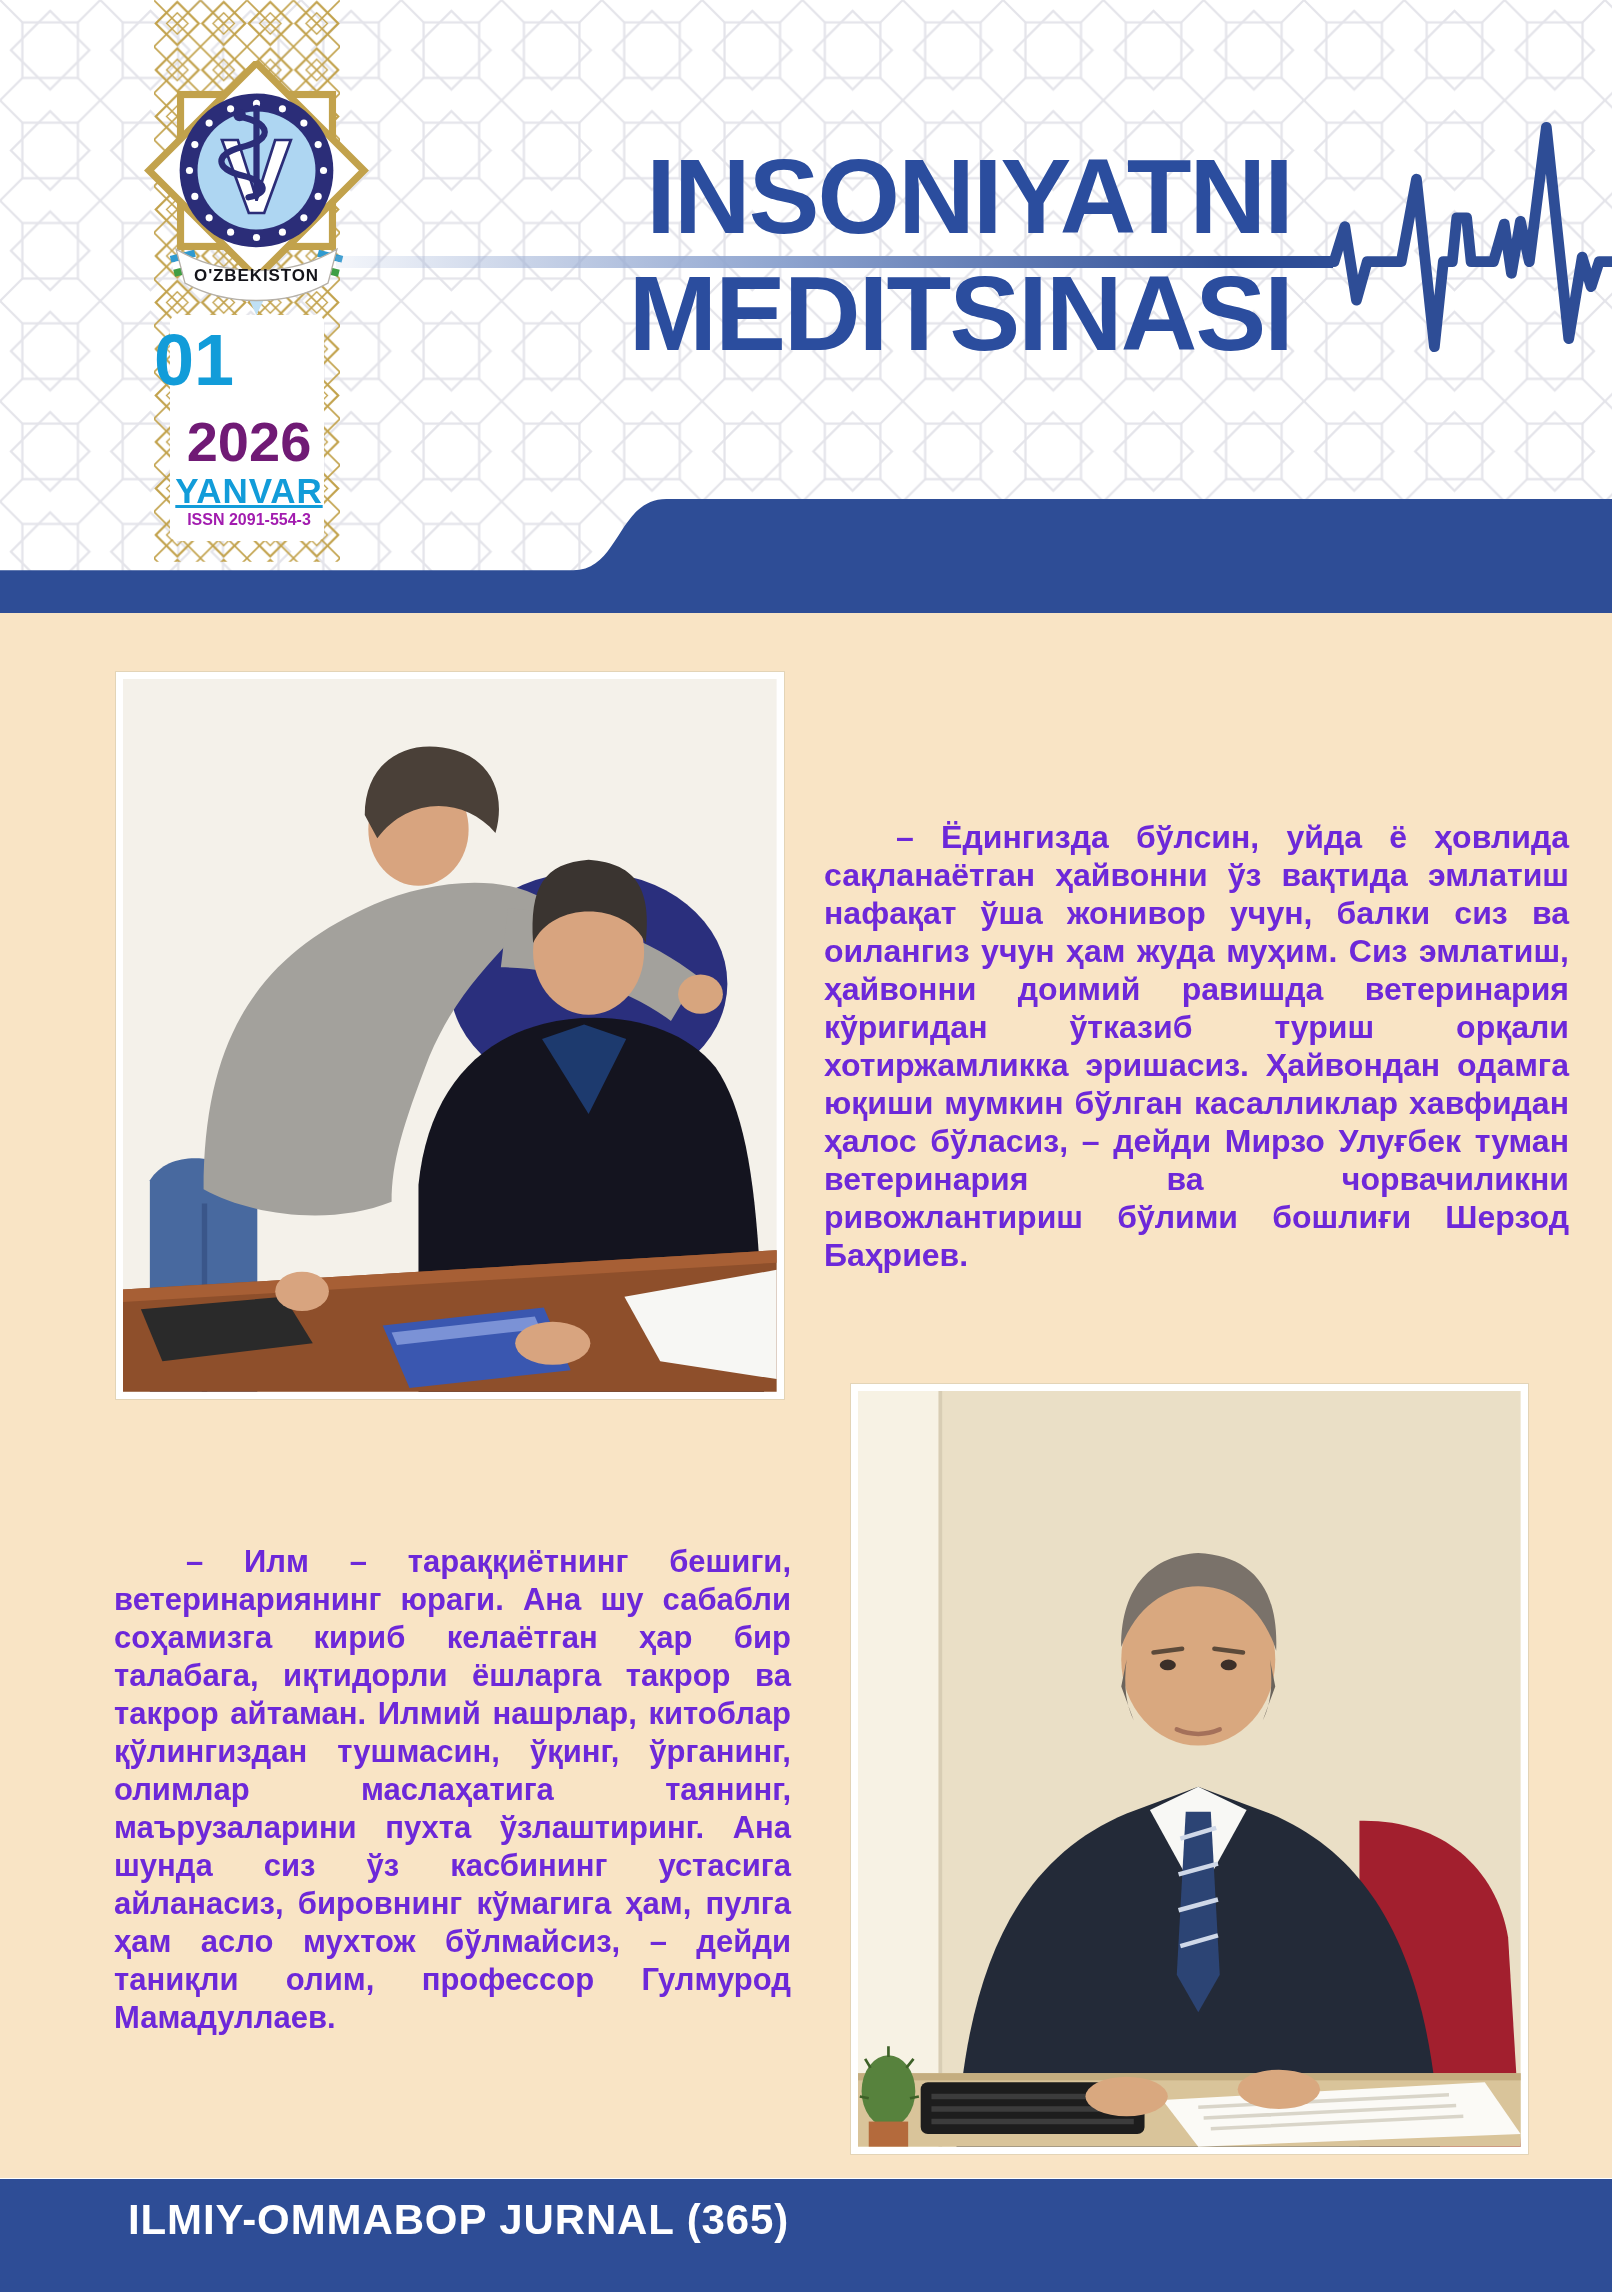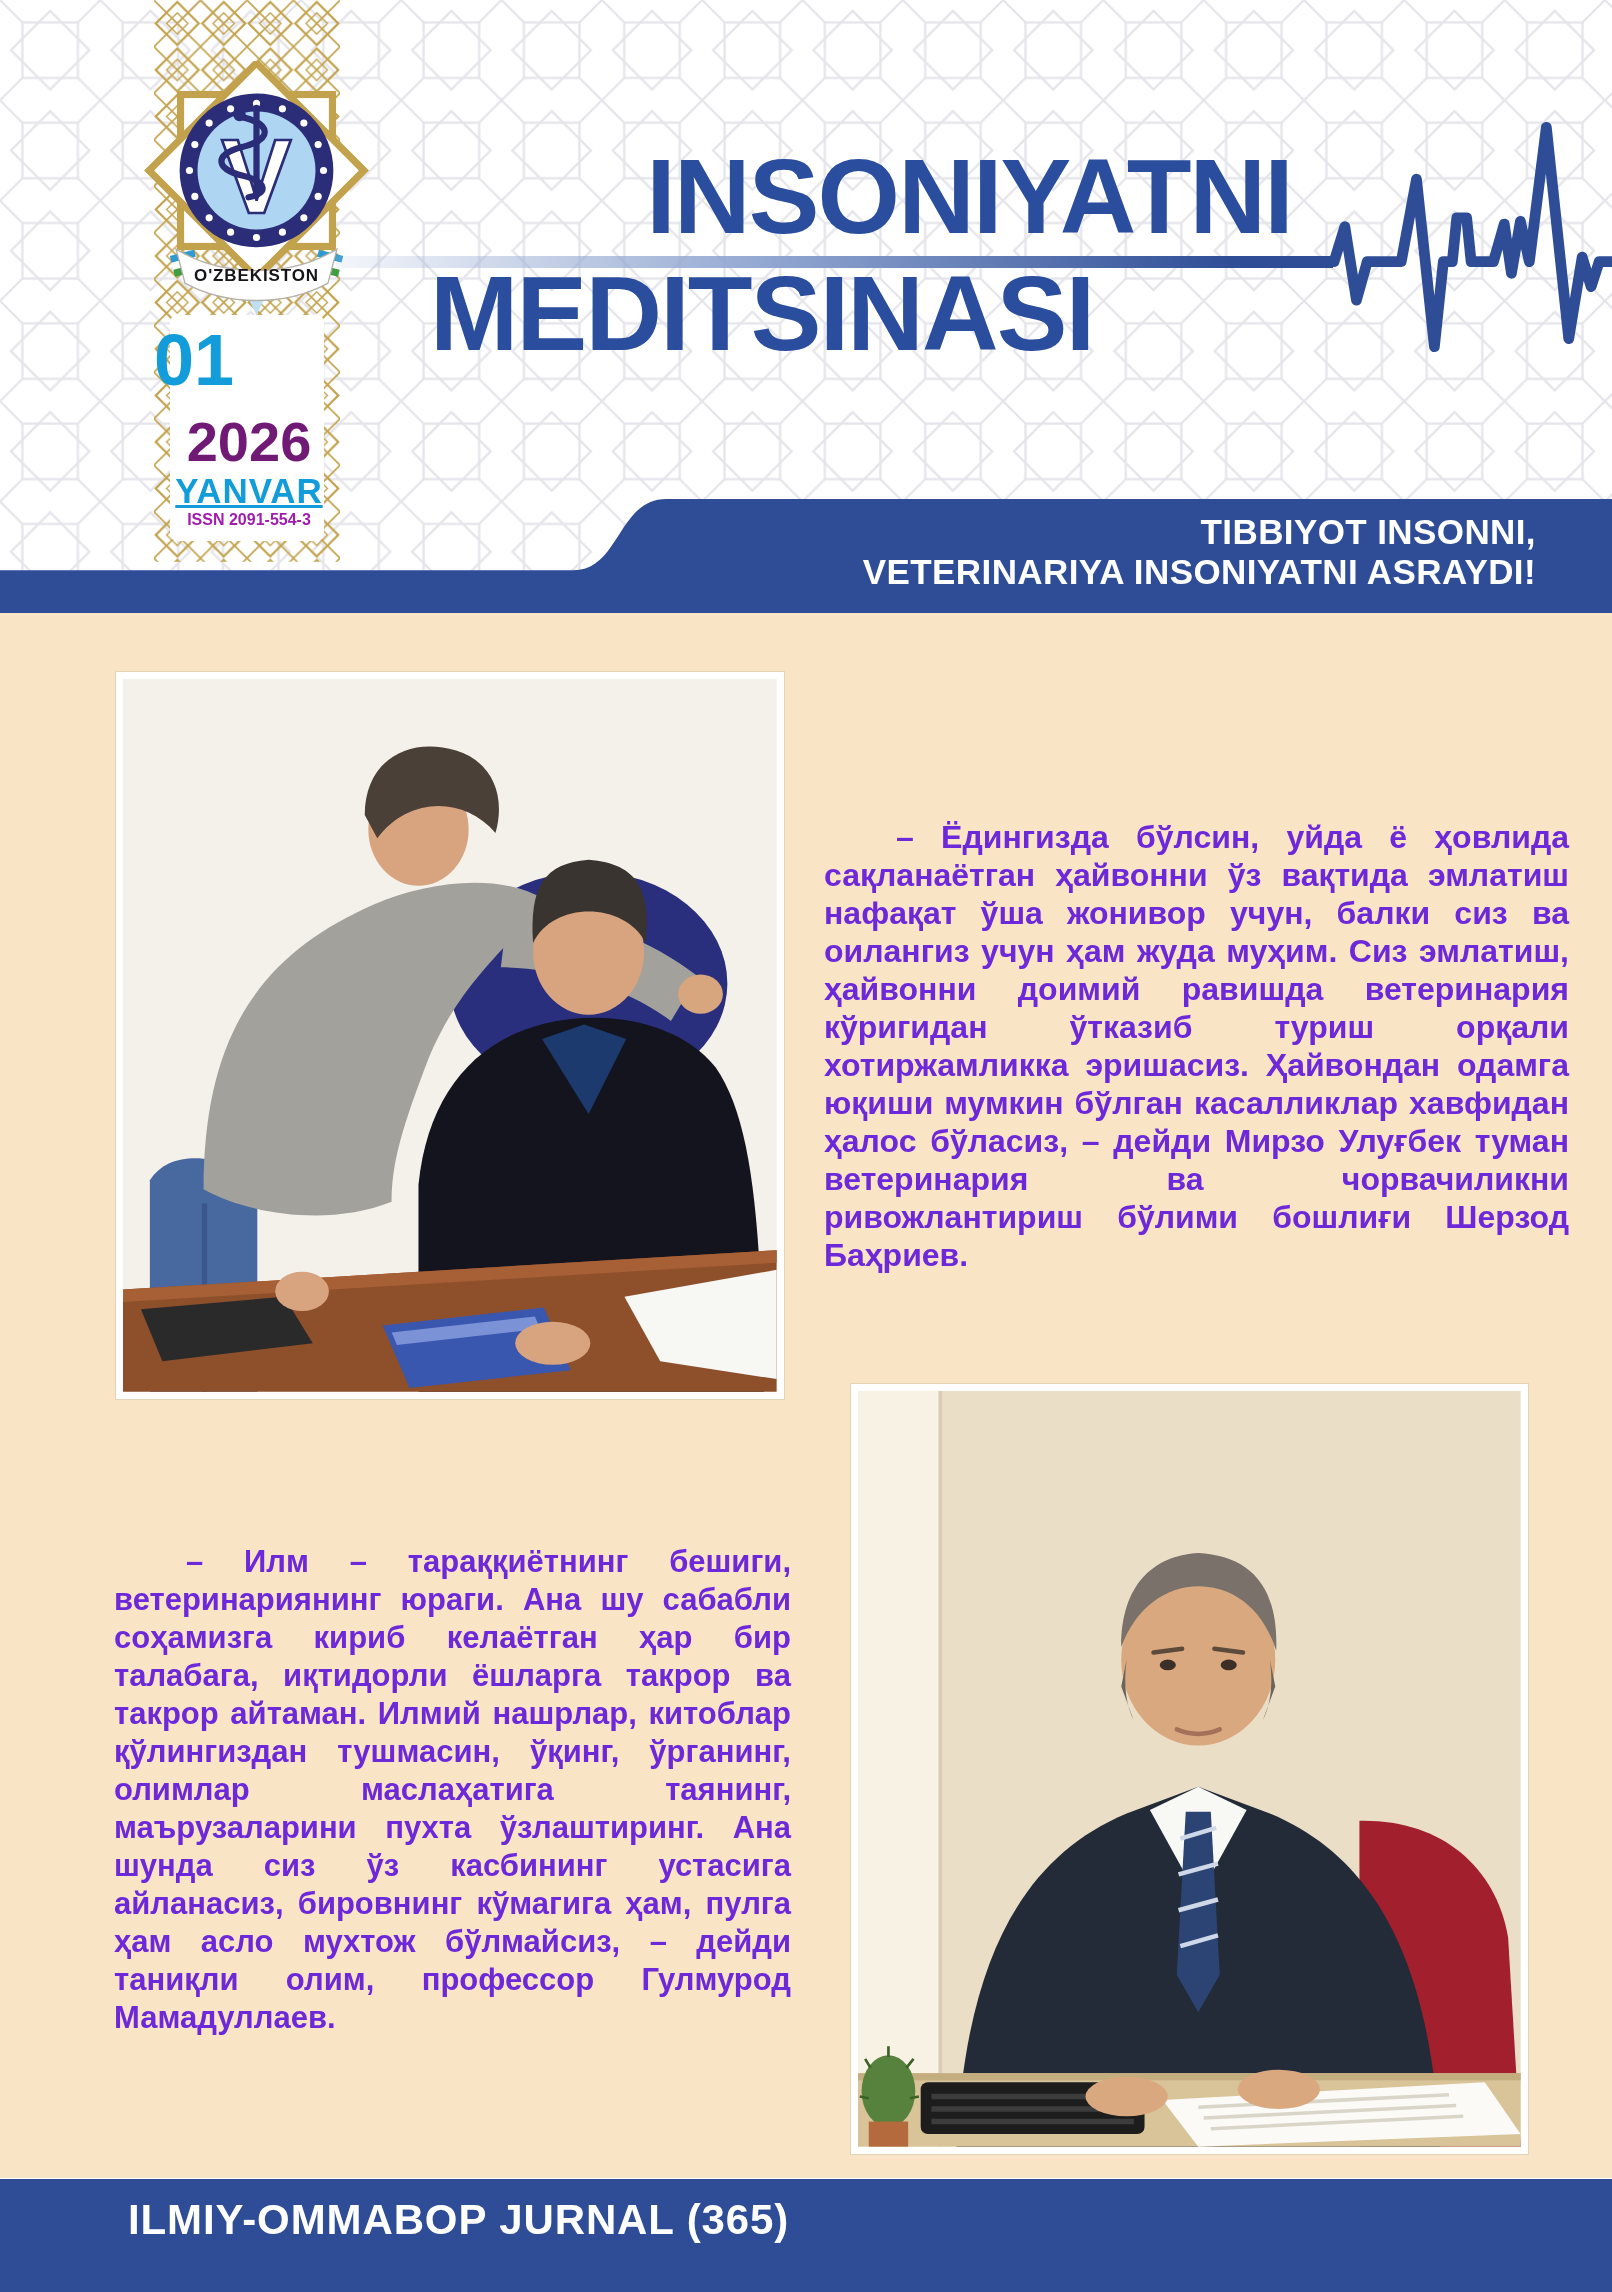--- a/index.html
+++ b/index.html
@@ -16,21 +16,21 @@
   .issue-number{left:154px;top:324px;width:190px;text-align:left;
     color:#129cd9;font-size:72px;font-weight:bold;line-height:1;}
   .year-label{left:154px;top:414px;width:190px;text-align:center;
     color:#701a75;font-size:56px;font-weight:bold;line-height:1;}
   .month-label{left:154px;top:473px;width:190px;text-align:center;
     color:#129cd9;font-size:35px;font-weight:bold;line-height:1;letter-spacing:0.9px;text-decoration:underline;}
   .issn-label{left:154px;top:512px;width:190px;text-align:center;
     color:#a21caf;font-size:16px;font-weight:bold;line-height:1;}
   .title-line1{left:430px;top:143px;width:862px;text-align:right;
     color:#2b4d9e;font-size:106px;font-weight:bold;line-height:1;letter-spacing:-1.8px;}
-  .title-line2{left:430px;top:260px;width:862px;
+  .title-line2{left:430px;top:260px;width:862px;text-align:right;
     color:#2b4d9e;font-size:106px;font-weight:bold;line-height:1;letter-spacing:-1.8px;}
   .title-underline{left:336px;top:256px;width:997px;height:11.6px;
     background:linear-gradient(to right, rgba(180,195,225,0.15), #8ea4cf 45%, #2e4d96 90%);}
   .ekg-svg{left:1309px;top:94px;width:309px;height:269px;}
   
   .banner-svg{left:0;top:498px;width:1613px;height:116px;}
   .slogan{right:77px;top:512px;width:1075px;text-align:right;color:#ffffff;
     font-size:35px;font-weight:bold;line-height:40px;letter-spacing:0.4px;}
   
   .body-bg{left:0;top:613px;width:1613px;height:1565px;background:#f9e4c5;}
@@ -134,24 +134,20 @@
   <div class="abs title-line1">INSONIYATNI</div>
   <div class="abs title-line2">MEDITSINASI</div>
 
   <svg class="abs ekg-svg" viewBox="0 0 345 300">
     <polyline points="8,187 28,187 40,148 53,230 65,187 103,187 120,95 140,282 150,187 160,187 165,138 176,138 181,187 206,187 218,145 226,200 236,142 246,187 265,37 290,273 305,182 315,215 324,187 339,187" fill="none" stroke="#2e4d96" stroke-width="12" stroke-linejoin="round" stroke-linecap="round"></polyline>
   </svg>
 
   <svg class="abs banner-svg" viewBox="0 0 1801 130" preserveAspectRatio="none">
     <path d="M0,81 L640,81 C692,81 690,1 744,1 L1801,1 L1801,130 L0,130 Z" fill="#2e4d96"></path>
   </svg>
-  <div class="abs slogan">
-    <div>TIBBIYOT INSONNI,</div>
-    <div>VETERINARIYA INSONIYATNI ASRAYDI!</div>
-  </div>
 
   <div class="abs body-bg"></div>
 
   <div class="abs photo-frame photo1">
     <svg viewBox="0 0 730 796" preserveAspectRatio="none">
       <rect x="0" y="0" width="730" height="796" fill="#f4f1ea"></rect>
 
       <ellipse cx="520" cy="340" rx="155" ry="125" fill="#2a2f7d"></ellipse>
 
       <path d="M30,796 L30,560 C55,520 120,535 150,560 L150,796 Z" fill="#48699f"></path>

